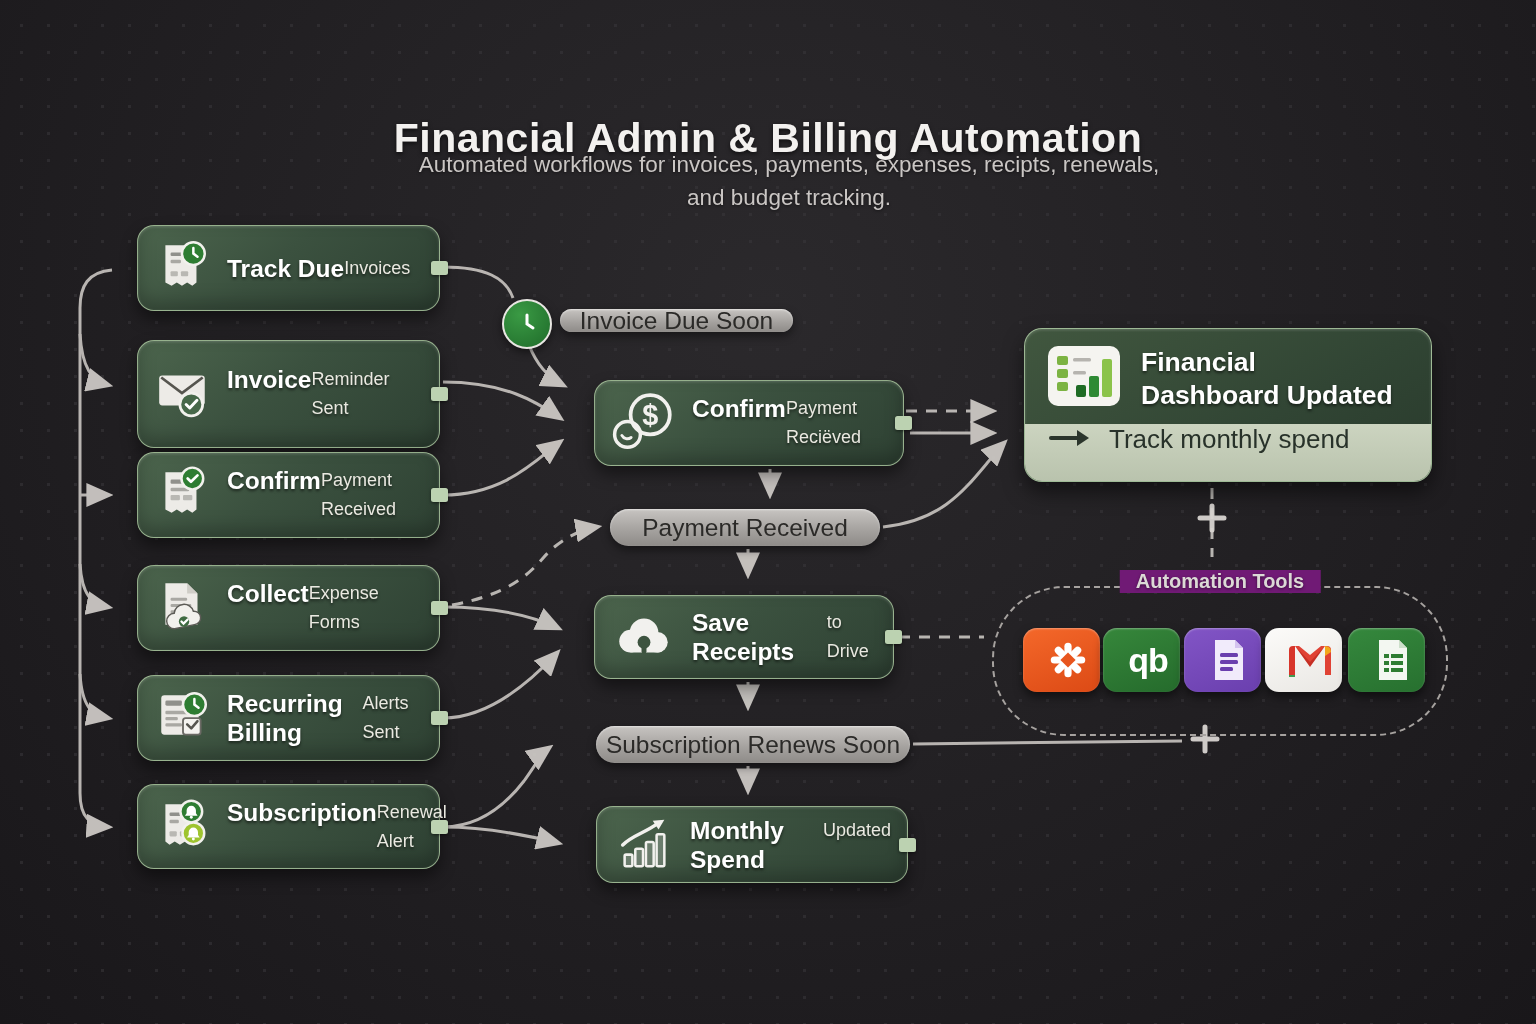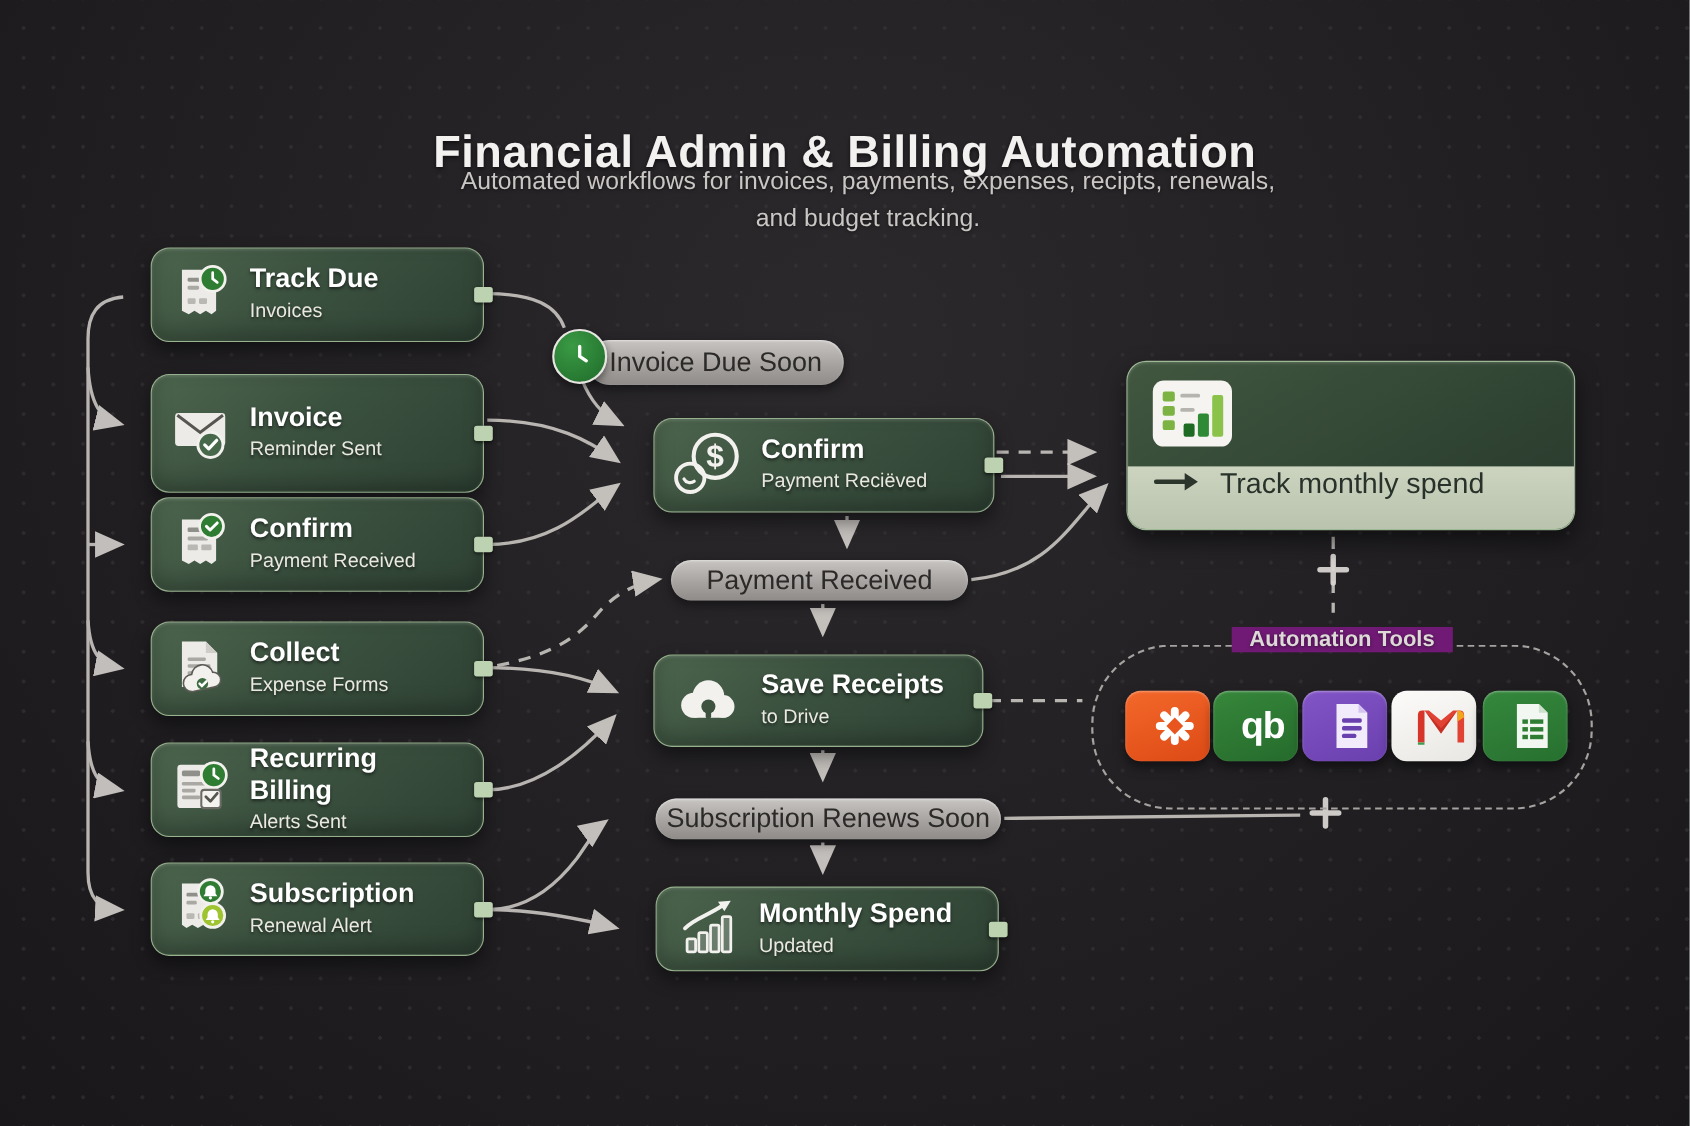--- a/index.html
+++ b/index.html
@@ -26,21 +26,21 @@
     padding-left:42px;
   }
   svg.wires{position:absolute;left:0;top:0;z-index:1;}
   .node{
     position:absolute;z-index:2;display:flex;align-items:center;gap:15px;
     padding:0 16px;border-radius:17px;box-sizing:border-box;
     background:linear-gradient(140deg,#4c654d 0%,#3b513f 45%,#2e4133 100%);
     border:1.5px solid rgba(172,200,160,.8);
     box-shadow:inset 0 1px 3px rgba(255,255,255,.18), inset 0 -8px 18px rgba(0,0,0,.25), 0 8px 16px rgba(0,0,0,.45);
   }
-  .node .txt{display:flex;flex-direction:column;line-height:29px;}
+  .node .txt{display:flex;line-height:29px;}
   .node .l1{font-size:24.5px;font-weight:700;color:#ffffff;text-shadow:0 2px 3px rgba(0,0,0,.55);}
   .node .l2{font-size:18px;font-weight:400;color:#eae9e1;text-shadow:0 2px 3px rgba(0,0,0,.55);}
   .port{
     position:absolute;right:-9px;top:calc(50% - 7px);width:17px;height:14px;
     background:#bcd2b1;border-radius:2.5px;box-shadow:0 1px 3px rgba(0,0,0,.5);
   }
   .pill{
     position:absolute;z-index:2;display:flex;align-items:center;justify-content:center;
     border-radius:20px;background:linear-gradient(180deg,#c7c4c1 0%,#a3a09d 60%,#8e8b88 100%);
     color:#2b2a28;font-size:24.5px;font-weight:500;
@@ -257,21 +257,21 @@
       <span class="l2">Renewal Alert</span>
     </span>
   <span class="port"></span>
 </div>
 
 <div class="clockchip" style="left:502px;top:299px;">
   <svg width="30" height="30" viewBox="0 0 30 30">
       <path d="M15 6 V15 L21 19" stroke="#ffffff" stroke-width="3" fill="none" stroke-linecap="round"></path>
     </svg>
 </div>
-<div class="pill" style="left:534px;top:309px;width:233px;height:41px;">
+<div class="pill" style="left:560px;top:309px;width:233px;height:23px;">
   <span>Invoice Due Soon</span>
 </div>
 
 <div class="node" style="left:594px;top:380px;width:310px;height:86px;">
   <span>
     <svg width="66" height="66" viewBox="0 0 64 64">
         <circle cx="38" cy="26" r="19" stroke="#f2f1ee" stroke-width="3.6" fill="none"></circle>
         <text x="38" y="35.5" font-size="28" font-weight="bold" fill="#f2f1ee" text-anchor="middle" font-family="Liberation Sans, sans-serif">$</text>
         <circle cx="16" cy="45" r="12.5" stroke="#f2f1ee" stroke-width="3.4" fill="none"></circle>
         <path d="M10.5 46 a6 6 0 0 0 9 2" stroke="#f2f1ee" stroke-width="2.8" fill="none" stroke-linecap="round"></path>
@@ -341,20 +341,22 @@
           <rect x="12" y="26" width="11" height="9" rx="2" fill="#7cb342"></rect>
           <rect x="12" y="39" width="11" height="9" rx="2" fill="#7cb342"></rect>
           <rect x="28" y="15" width="18" height="3.4" rx="1.5" fill="#b6b4af"></rect>
           <rect x="28" y="28" width="13" height="3.4" rx="1.5" fill="#b6b4af"></rect>
           <rect x="31" y="42" width="10" height="12" rx="2" fill="#1e6b24"></rect>
           <rect x="44" y="33" width="10" height="21" rx="2" fill="#2e8a34"></rect>
           <rect x="57" y="16" width="10" height="38" rx="2" fill="#8bc34a"></rect>
         </svg>
     </span>
     <span class="dash-title">
+      <div>Financial</div>
+      <div>Dashboard Updated</div>
     </span>
   </div>
   <div class="dash-sub">
     <span>
       <svg width="42" height="20" viewBox="0 0 42 20">
           <path d="M2 10 H30" stroke="#2b352c" stroke-width="4" stroke-linecap="round"></path>
           <path d="M28 2 L40 10 L28 18 z" fill="#2b352c"></path>
         </svg>
     </span>
     <span>Track monthly spend</span>

